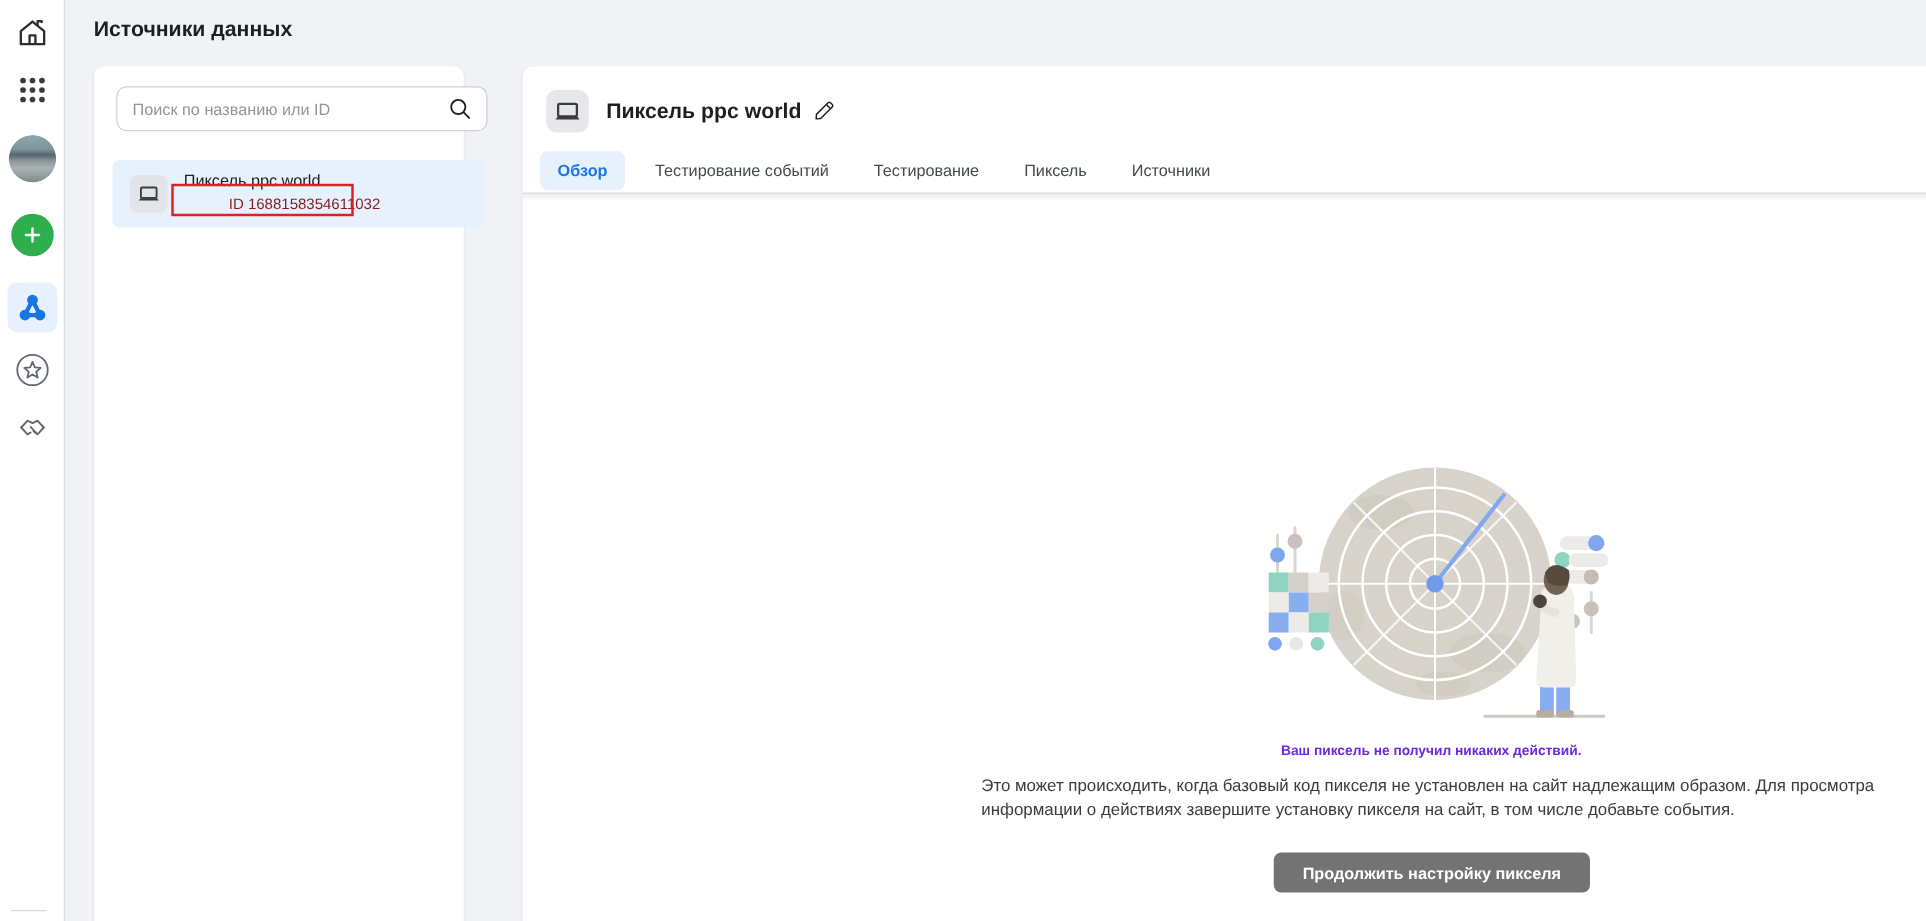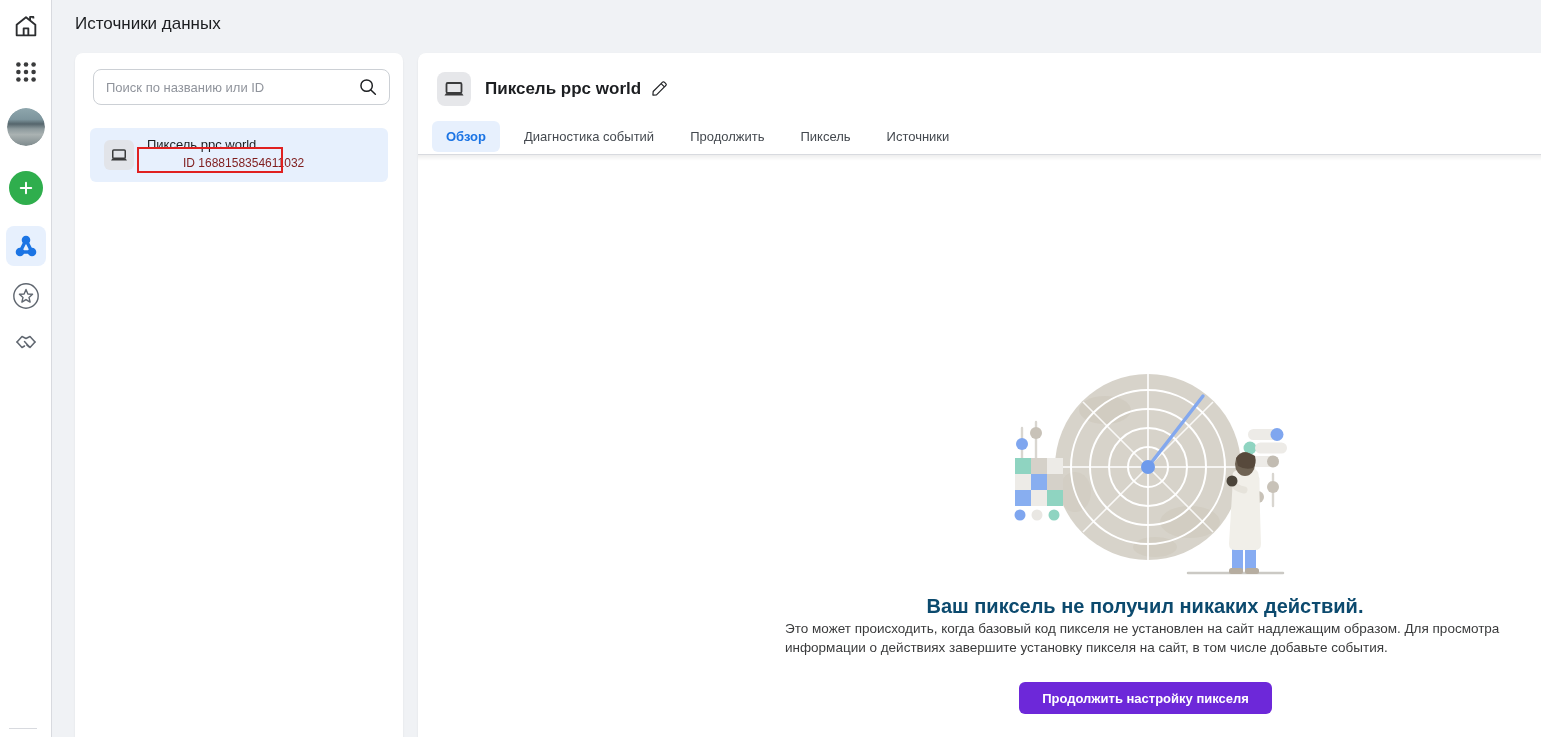--- a/index.html
+++ b/index.html
@@ -40,26 +40,26 @@
   .nav-events { margin-top:18px; background:#e7f0fd; }
   .nav-star   { margin-top:10px; }
   .nav-hands  { margin-top:6px; }
   .nav-divider {
     position:absolute; bottom:8px; left:9px; width:28px; height:1px; background:#d8dadf;
   }
 
   
   .page-title {
     position:absolute; left:75px; top:14px;
-    font-size:17px; font-weight:normal; color:#1c1e21;
+    font-size:17px; font-weight:bold; color:#1c1e21;
   }
 
   
   .panel {
-    position:absolute; left:75px; top:53px; width:328px; bottom:0;
+    position:absolute; left:75px; top:53px; width:296px; bottom:0;
     background:#fff; border-radius:8px 8px 0 0;
     box-shadow:0 1px 2px rgba(0,0,0,.08);
   }
   .search-wrap {
     position:absolute; left:18px; top:16px; width:297px; height:36px;
     border:1px solid #ccd0d5; border-radius:8px; background:#fff;
     display:flex; align-items:center;
   }
   .search-input {
     border:none; outline:none; background:transparent;
@@ -125,29 +125,29 @@
   }
   .tabs-shadow {
     position:absolute; left:0; right:0; top:102px; height:6px;
     background:linear-gradient(180deg, rgba(0,0,0,.07), rgba(0,0,0,0));
   }
 
   
   .illustration { position:absolute; left:587px; top:319px; }
   .empty-title {
     position:absolute; left:367px; top:542px; width:720px;
-    text-align:center; font-size:20px; font-weight:bold; color:#0c4a6e;
+    text-align:center; font-size:11px; font-weight:bold; color:#6d28d9;
   }
   .empty-desc {
     position:absolute; left:367px; top:566px; width:720px;
     text-align:left; font-size:13.5px; line-height:19px; color:#3a3b3c;
   }
   .continue-btn {
     position:absolute; left:601px; top:629px; width:253px; height:32px;
-    background:#6d28d9; color:#fff; border:none; border-radius:6px;
+    background:#737373; color:#fff; border:none; border-radius:6px;
     font-family:"Liberation Sans", sans-serif;
     font-size:13px; font-weight:bold; cursor:pointer;
   }
 </style>
 </head>
 <body>
 
 <div class="app">
 
   <div class="nav">
@@ -247,22 +247,22 @@
       <span class="edit-btn">
         <svg width="20" height="20" viewBox="0 0 24 24" fill="none" stroke="#1c1e21" stroke-width="1.4" stroke-linejoin="round">
           <path d="M14.5 5.5 L18.5 9.5 L9 19 L4.7 19.3 L5 15 Z"></path>
           <path d="M14.5 5.5 L16.2 3.8 C16.8 3.2 17.8 3.2 18.4 3.8 L20.2 5.6 C20.8 6.2 20.8 7.2 20.2 7.8 L18.5 9.5"></path>
         </svg>
       </span>
     </div>
 
     <div class="tabs">
       <div class="tab tab-active">Обзор</div>
-      <div class="tab">Диагностика событий</div>
-      <div class="tab">Продолжить</div>
+      <div class="tab">Тестирование событий</div>
+      <div class="tab">Тестирование</div>
       <div class="tab">Пиксель</div>
       <div class="tab">Источники</div>
     </div>
     <div class="tabs-divider"></div>
     <div class="tabs-shadow"></div>
 
     <svg class="illustration" width="290" height="212" viewBox="0 0 290 212">
 
       <circle cx="143" cy="95" r="93" fill="#d7d3ca"></circle>
       <ellipse cx="100" cy="38" rx="26" ry="14" fill="#cfc9bd" opacity="0.7"></ellipse>

